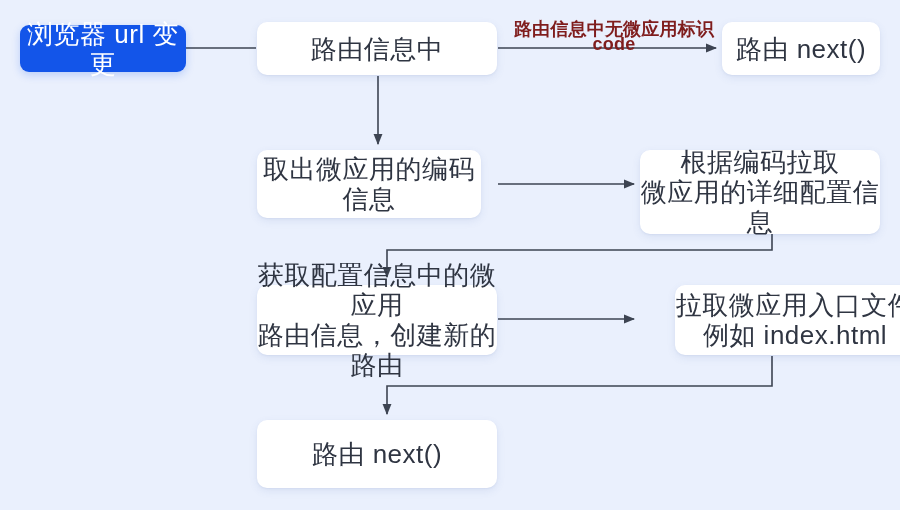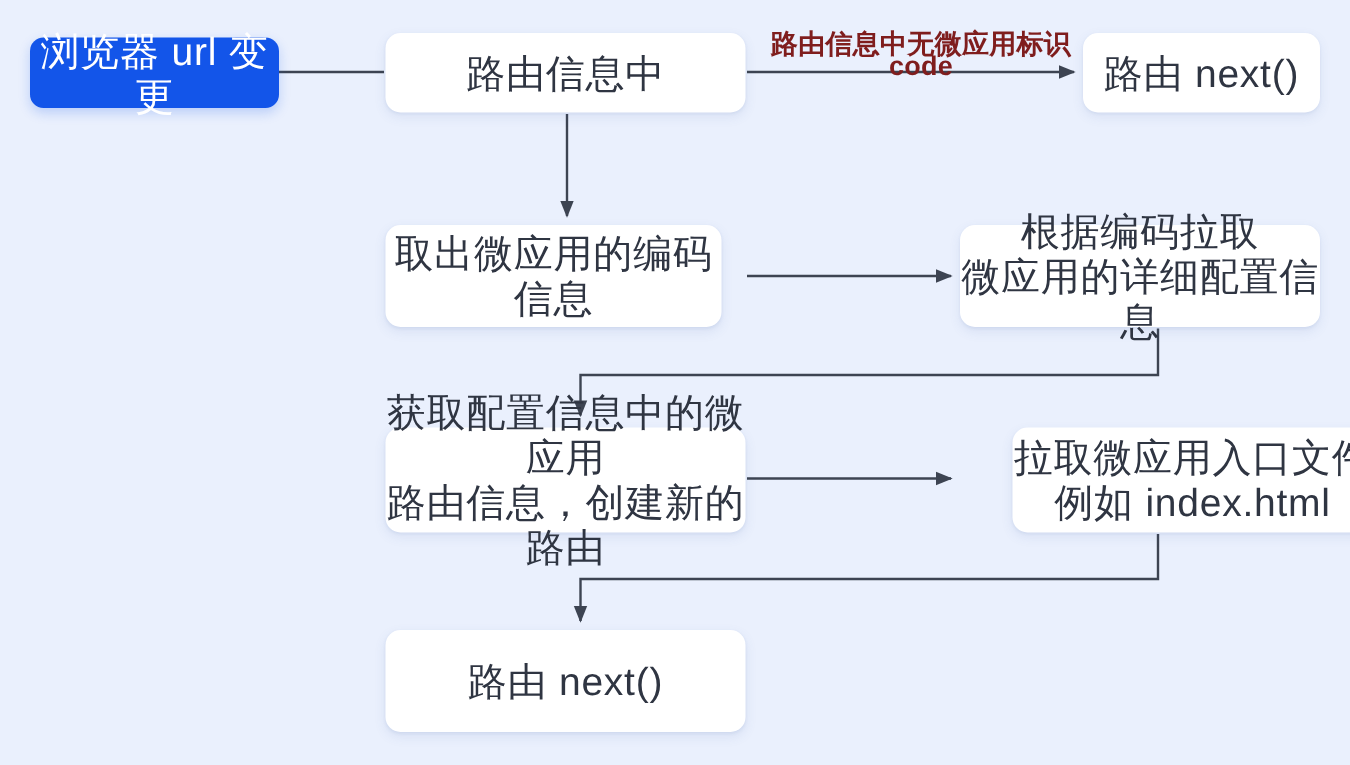--- a/index.html
+++ b/index.html
@@ -84,21 +84,21 @@
   </svg>
 
   <div class="node start" style="left:20px; top:25px; width:166px; height:47px;">浏览器 url 变更</div>
 
   <div class="node" style="left:257px; top:22px; width:240px; height:53px;">路由信息中</div>
 
   <div class="node" style="left:722px; top:22px; width:158px; height:53px;">路由 next()</div>
 
   <div class="node" style="left:257px; top:150px; width:224px; height:68px;">取出微应用的编码信息</div>
 
-  <div class="node" style="left:640px; top:150px; width:240px; height:68px;">根据编码拉取
+  <div class="node" style="left:640px; top:150px; width:240px; height:84px;">根据编码拉取
 微应用的详细配置信息</div>
 
   <div class="node" style="left:257px; top:285px; width:240px; height:70px;">获取配置信息中的微应用
 路由信息，创建新的路由</div>
 
   <div class="node" style="left:640px; top:285px; width:240px; height:70px;margin-left:35px;">拉取微应用入口文件
 例如 index.html</div>
 
   <div class="node" style="left:257px; top:420px; width:240px; height:68px;">路由 next()</div>
 

